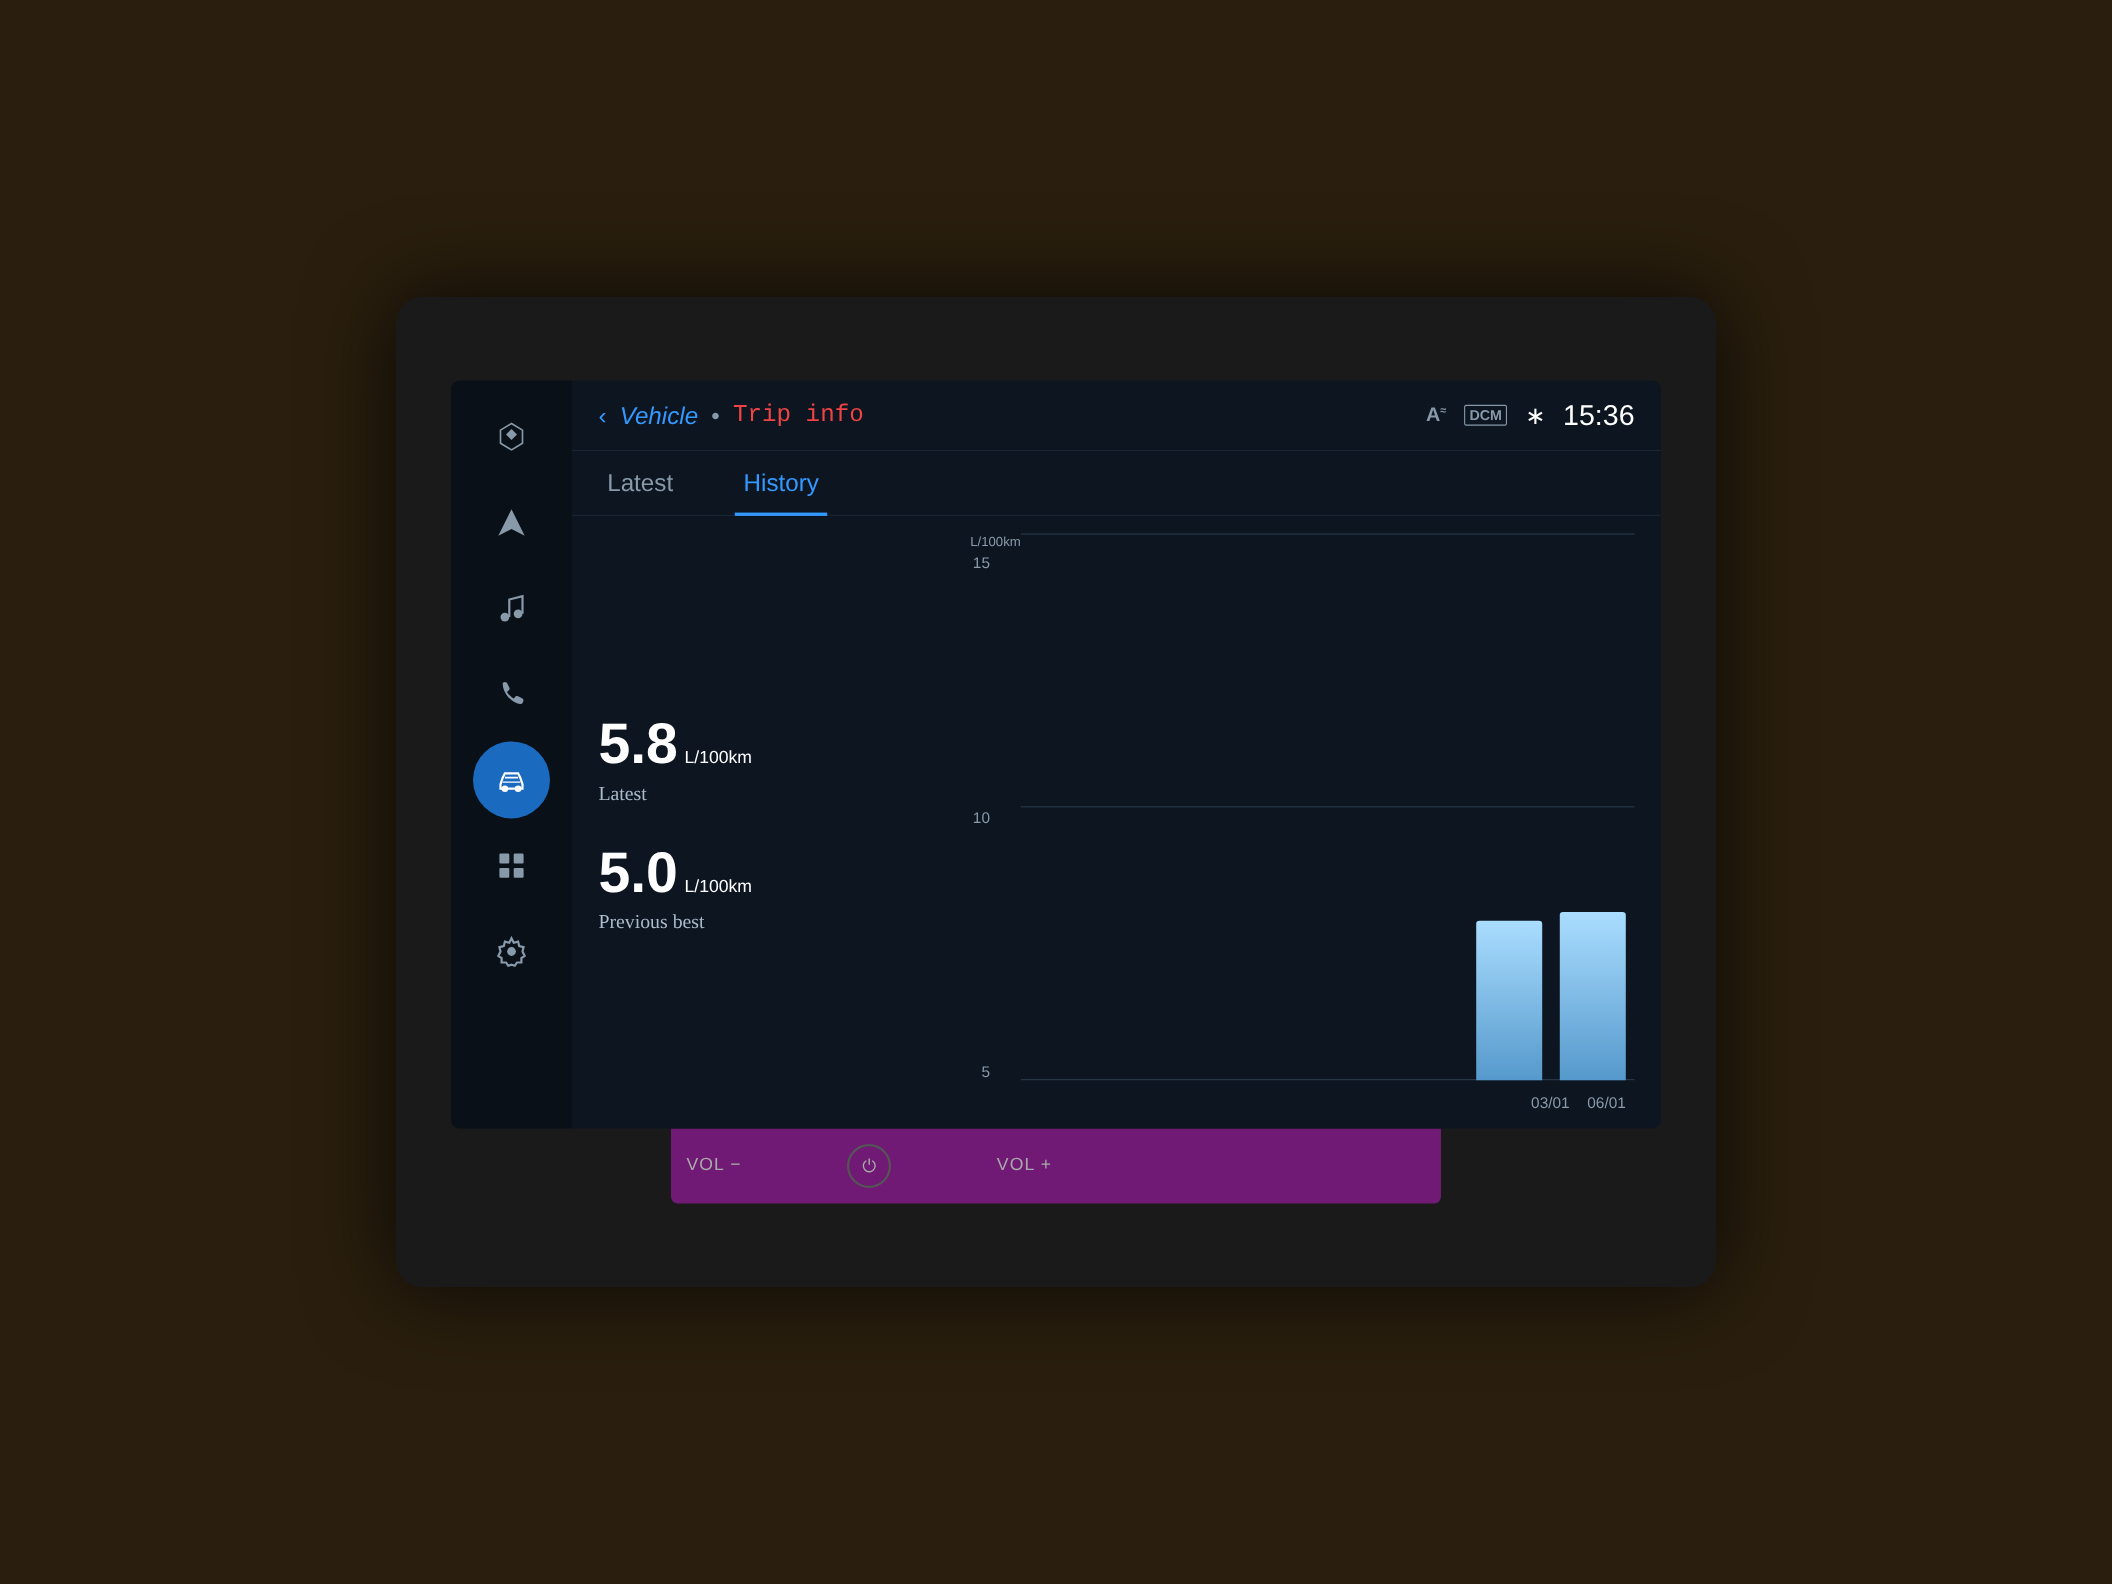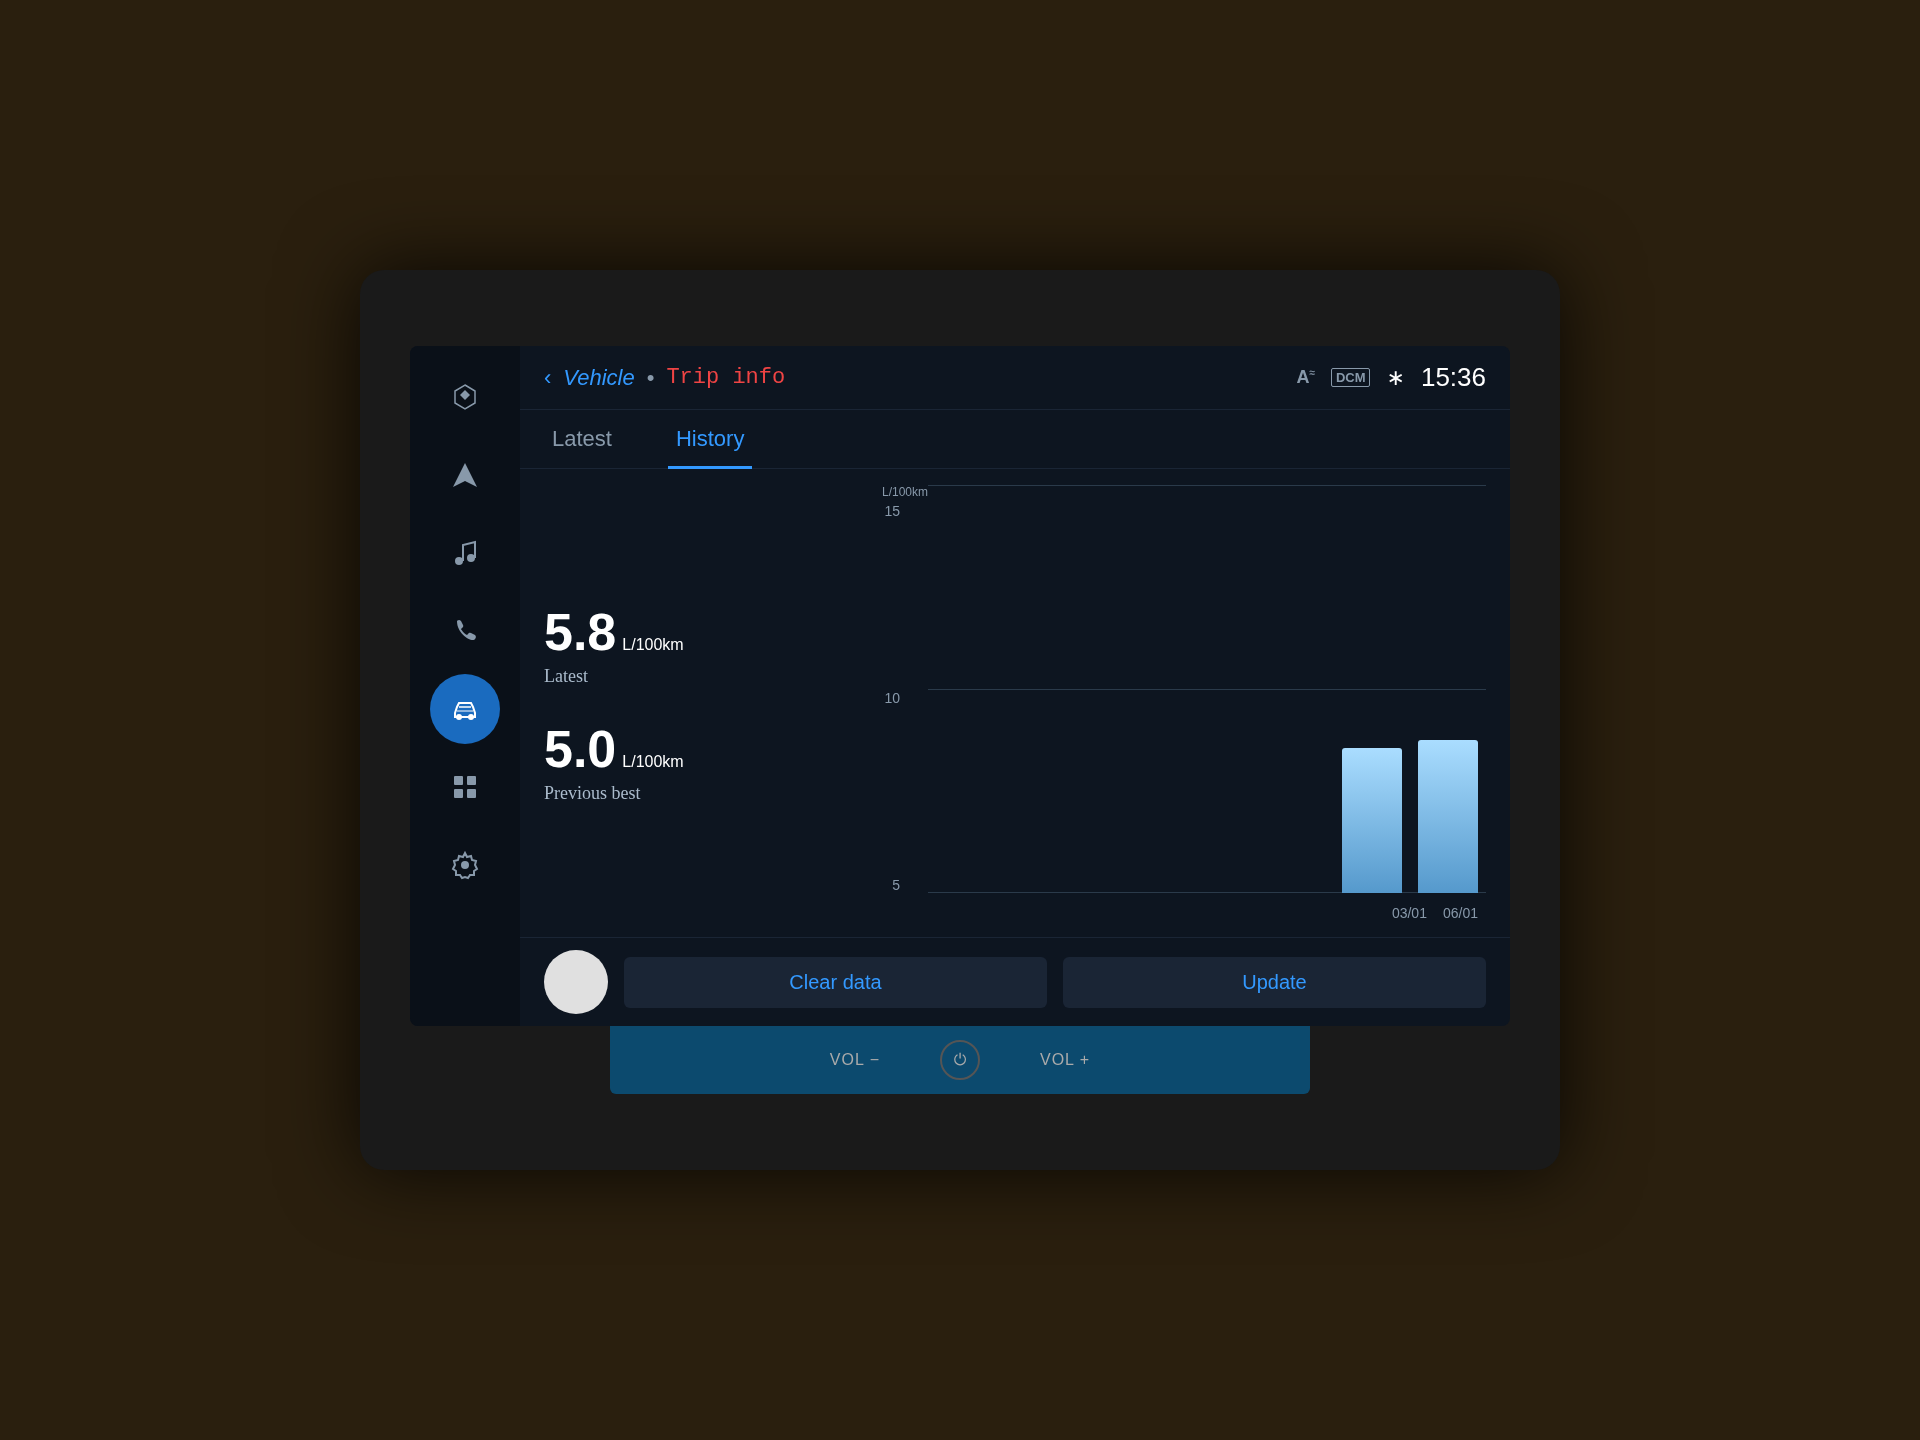--- a/index.html
+++ b/index.html
@@ -495,29 +495,24 @@
               <div style="display:flex; justify-content:flex-end; gap:16px; padding-right:8px; padding-top:4px;">
                 <span class="bar-label">03/01</span>
                 <span class="bar-label">06/01</span>
               </div>
             </div>
           </div>
         </div>
 
       </div>
 
-      <div class="bottom-bar">
-        <div class="avatar-circle"></div>
-        <button class="btn btn-clear">Clear data</button>
-        <button class="btn btn-update">Update</button>
-      </div>
 
     </div>
   </div>
 
-  <div style="width:700px; background:#0c4a6e; display:flex; align-items:center; justify-content:center; gap:60px; padding:14px; border-radius:0 0 6px 6px;">
+  <div style="width:700px; background:#701a75; display:flex; align-items:center; justify-content:flex-start; gap:96px; padding:14px; border-radius:0 0 6px 6px;">
     <span class="control-btn">VOL −</span>
     <div class="power-btn">
       <span>⏻</span>
     </div>
     <span class="control-btn">VOL +</span>
   </div>
 </div>
 
 </body></html>

